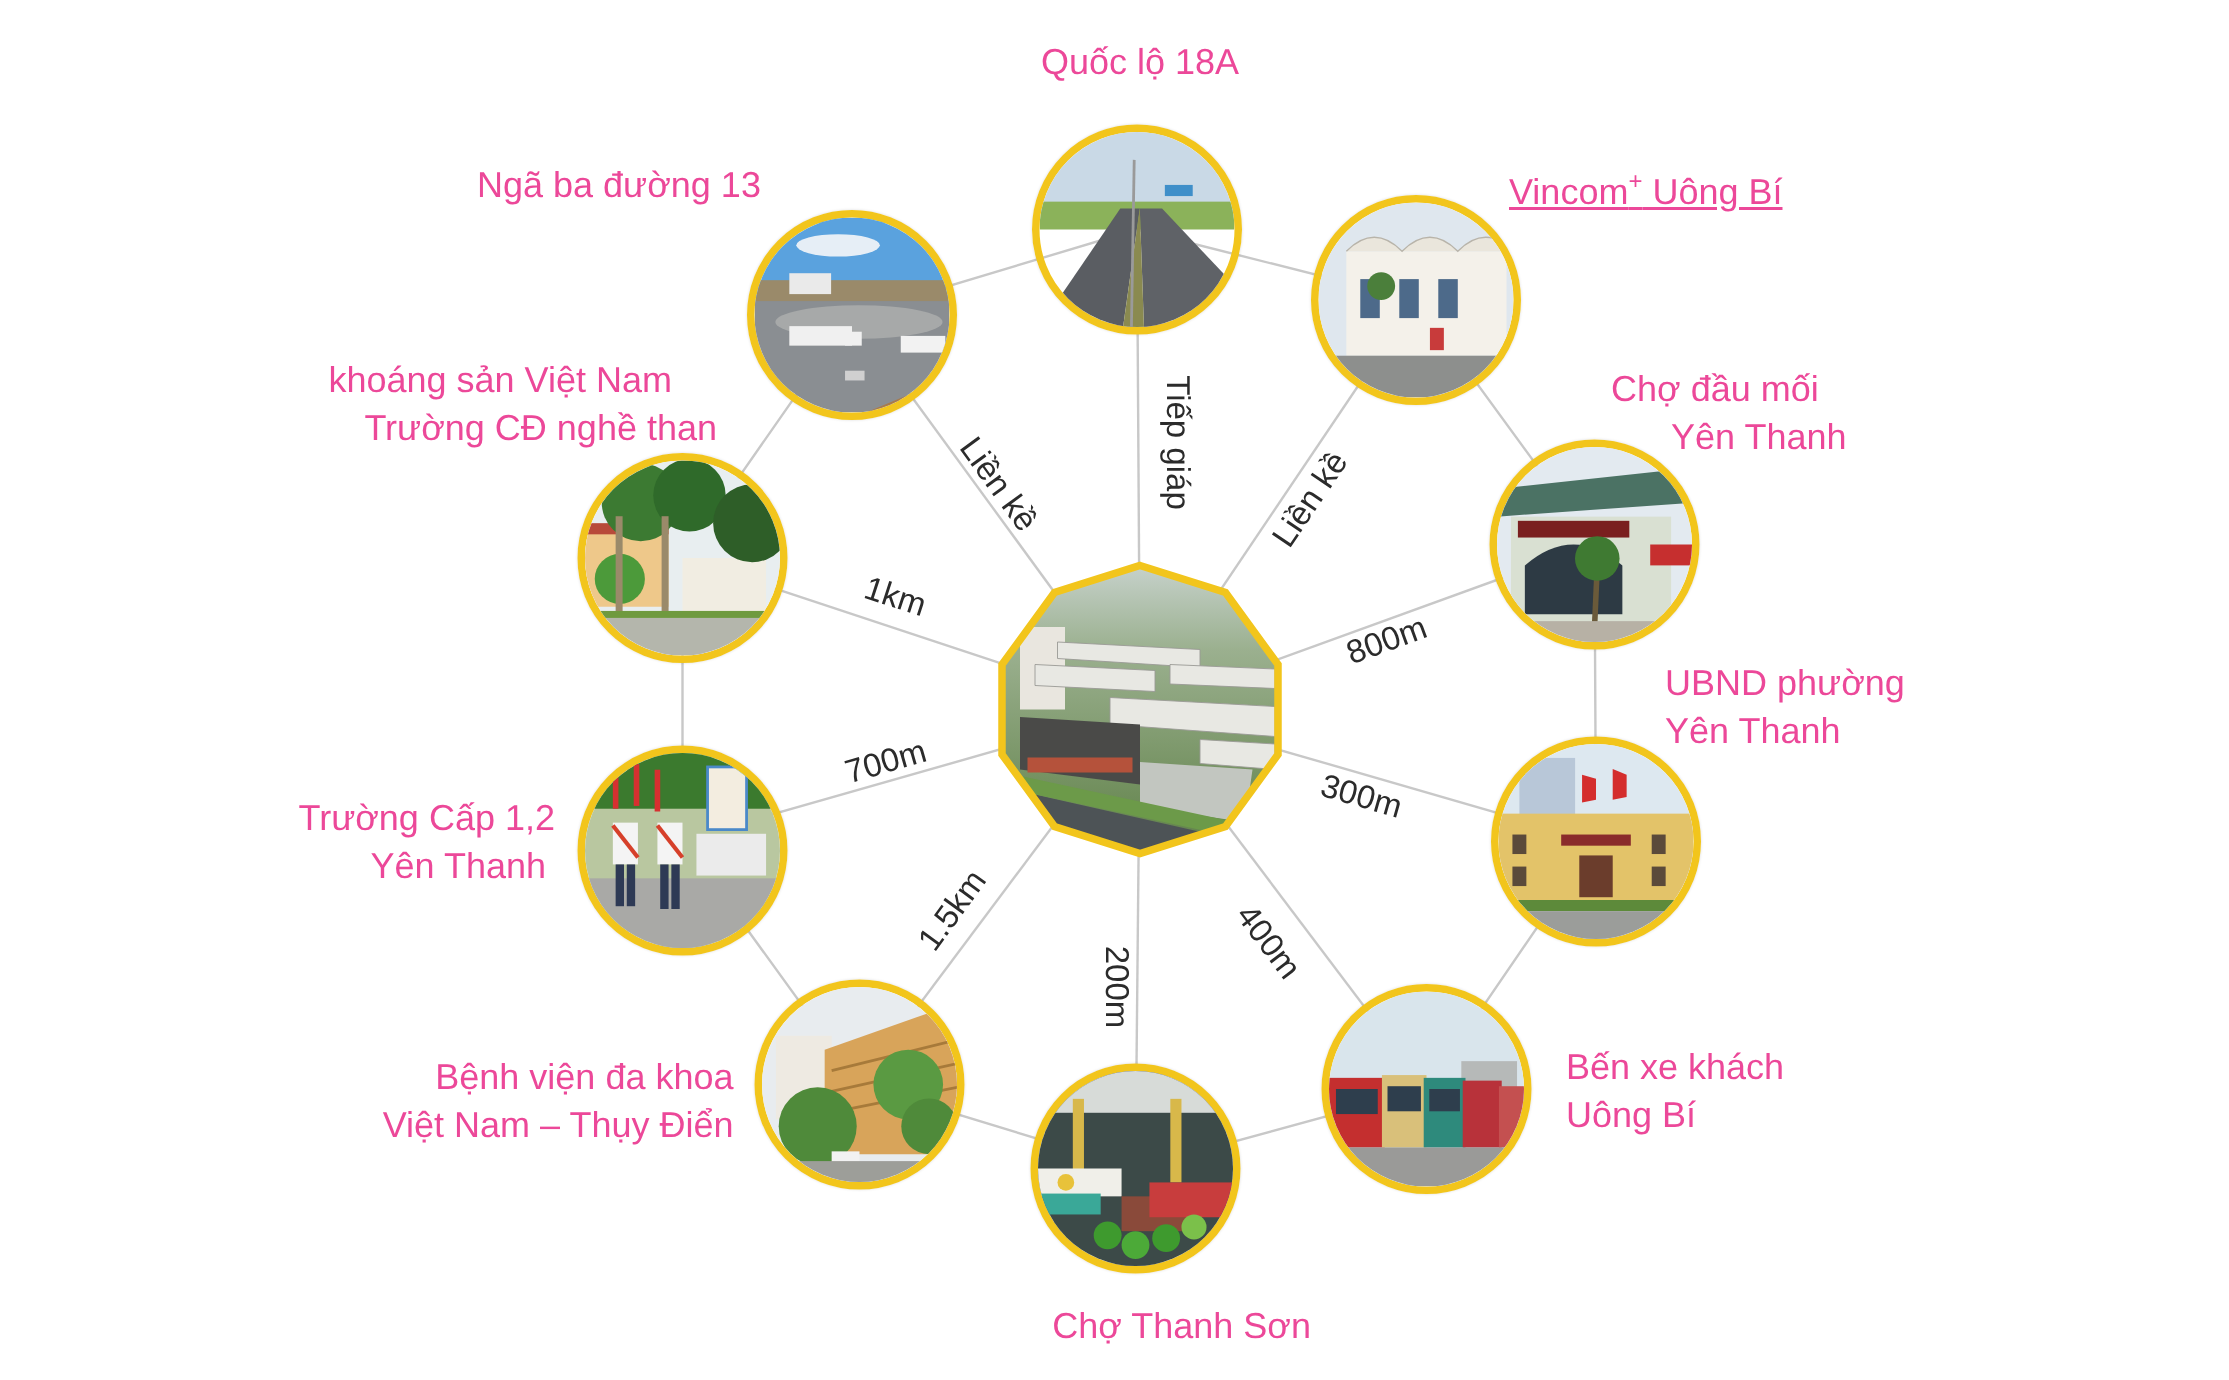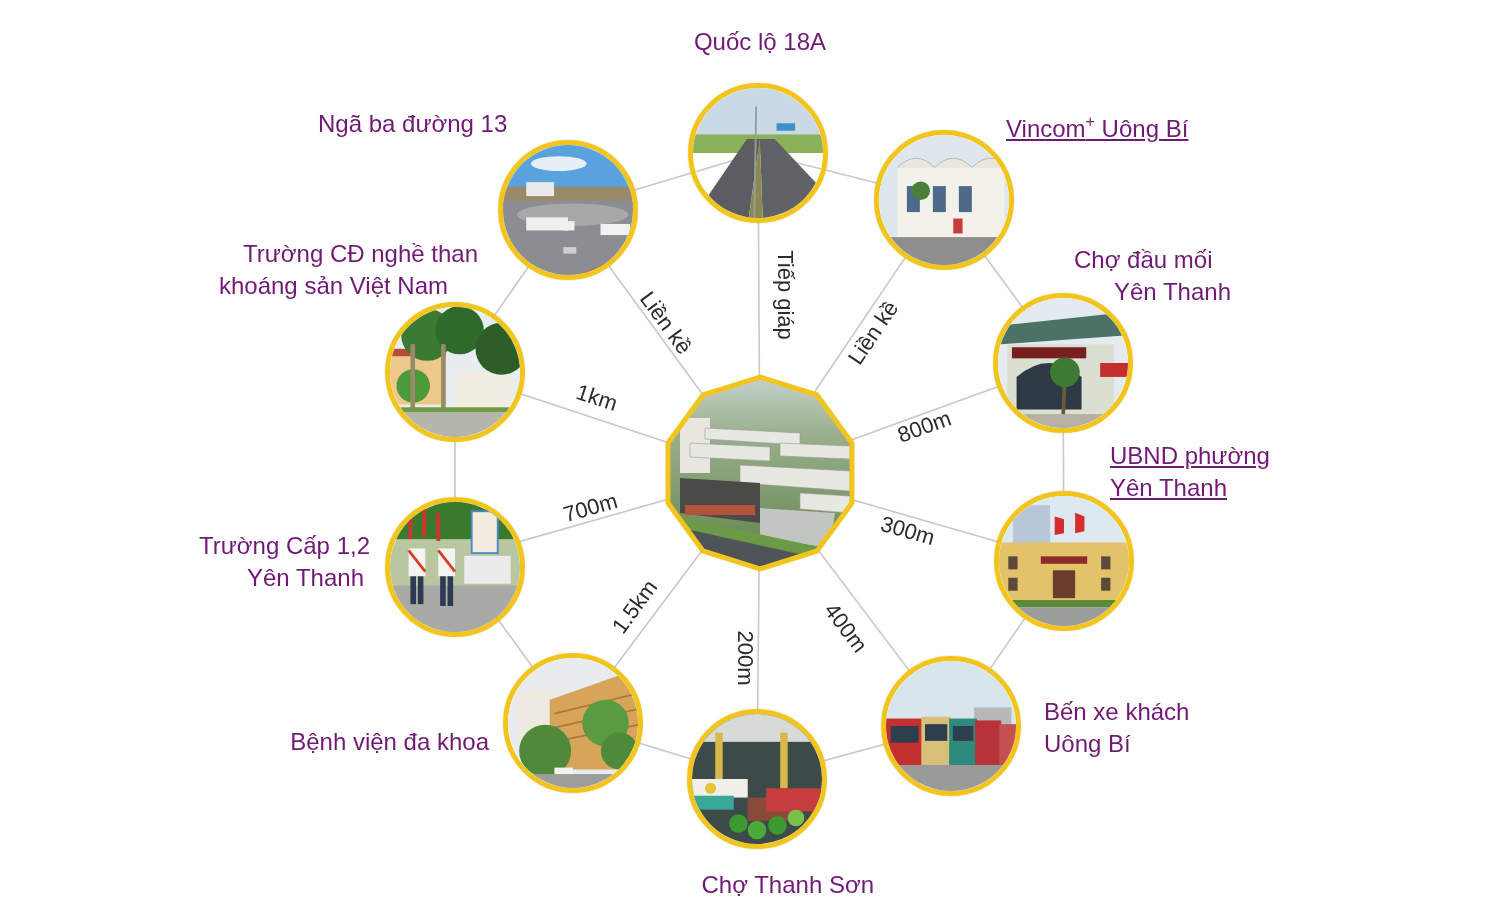--- a/index.html
+++ b/index.html
@@ -5,21 +5,21 @@
   html, body { margin: 0; padding: 0; background: #ffffff; }
   body { width: 1486px; height: 920px; position: relative; overflow: hidden;
          font-family: "Liberation Sans", "DejaVu Sans", sans-serif; }
   #canvas { position: absolute; left: 0; top: 0; width: 1486px; height: 920px; }
   svg.lines { position: absolute; left: 0; top: 0; }
   .node { position: absolute; width: 140px; height: 140px; border-radius: 50%;
           border: 5px solid #f2c51c; box-sizing: border-box; overflow: hidden;
           box-shadow: 0 0 2px rgba(0,0,0,0.15); }
   .node .img { width: 100%; height: 100%; }
   .hub { position: absolute; left: 660px; top: 373px; width: 200px; height: 200px; }
-  .label { position: absolute; color: #701a75; font-size: 24px; line-height: 32px;
+  .label { position: absolute; color: #ec4899; font-size: 24px; line-height: 32px;
            white-space: nowrap; }
   .label.right { text-align: right; }
   .label.center { text-align: center; }
   .label sup { font-size: 16px; vertical-align: 10px; }
   .dist { position: absolute; color: #2b2b2b; font-size: 22px; white-space: nowrap;
           transform-origin: center center; }
 </style>
 </head>
 <body>
 
@@ -135,21 +135,21 @@
       <rect x="10" y="65" width="10" height="14" fill="#5b4a3a"></rect>
       <rect x="110" y="65" width="10" height="14" fill="#5b4a3a"></rect>
       <rect x="10" y="88" width="10" height="14" fill="#5b4a3a"></rect>
       <rect x="110" y="88" width="10" height="14" fill="#5b4a3a"></rect>
       <polygon points="60,22 60,42 70,40 70,25" fill="#d42d2d"></polygon>
       <polygon points="82,18 82,40 92,38 92,22" fill="#d42d2d"></polygon>
       <rect x="0" y="112" width="140" height="8" fill="#5d8a3a"></rect>
       <rect x="0" y="120" width="140" height="20" fill="#9b9d9a"></rect>
     </svg>
   </div>
-  <div class="label" style="left:1110px; top:440px;text-decoration:underline;">
+  <div class="label" style="left:1110px; top:440px;">
     <div>UBND phường</div>
     <div>Yên Thanh</div>
   </div>
 
   <div class="node" style="left:881px; top:656px;">
     <svg class="img" viewBox="0 0 140 140">
       <rect width="140" height="140" fill="#d9e5ec"></rect>
       <rect x="95" y="50" width="40" height="25" fill="#b6b9b8"></rect>
       <rect x="0" y="62" width="40" height="50" fill="#c42f2f"></rect>
       <rect x="5" y="70" width="30" height="18" fill="#2e3e4d"></rect>
@@ -198,22 +198,23 @@
         <line x1="50" y1="75" x2="140" y2="55"></line>
         <line x1="50" y1="90" x2="140" y2="72"></line>
       </g>
       <circle cx="40" cy="100" r="28" fill="#4f8a3a"></circle>
       <circle cx="105" cy="70" r="25" fill="#5a9a42"></circle>
       <circle cx="120" cy="100" r="20" fill="#4f8a3a"></circle>
       <rect x="50" y="118" width="20" height="8" fill="#f2f2f2"></rect>
       <rect x="0" y="125" width="140" height="15" fill="#9d9e99"></rect>
     </svg>
   </div>
-  <div class="label right" style="left:180px; top:703px; width:309px;margin-top:23px;">
+  <div class="label right" style="left:180px; top:703px; width:309px;">
     <div>Bệnh viện đa khoa</div>
+    <div>Việt Nam – Thụy Điển</div>
   </div>
 
   <div class="node" style="left:385px; top:497px;">
     <svg class="img" viewBox="0 0 140 140">
       <rect width="140" height="140" fill="#b9c7a0"></rect>
       <rect x="0" y="0" width="140" height="40" fill="#3b7a2e"></rect>
       <rect x="0" y="90" width="140" height="50" fill="#a9a9a6"></rect>
       <rect x="88" y="10" width="28" height="45" fill="#f3ede0" stroke="#4a89c9" stroke-width="2"></rect>
       <rect x="20" y="10" width="4" height="30" fill="#d63030"></rect>
       <rect x="35" y="8" width="4" height="30" fill="#d63030"></rect>
@@ -244,22 +245,22 @@
       <circle cx="75" cy="25" r="26" fill="#2f6a2a"></circle>
       <circle cx="120" cy="45" r="28" fill="#2e5e28"></circle>
       <circle cx="25" cy="85" r="18" fill="#4c9a3a"></circle>
       <rect x="22" y="40" width="5" height="75" fill="#9a8a6a"></rect>
       <rect x="55" y="40" width="5" height="75" fill="#9a8a6a"></rect>
       <rect x="0" y="110" width="140" height="30" fill="#b4b6ac"></rect>
       <rect x="0" y="108" width="140" height="5" fill="#6f9a3f"></rect>
     </svg>
   </div>
   <div class="label right" style="left:180px; top:238px; width:298px;">
+    <div style="padding-right:30px;">khoáng sản Việt Nam</div>
     <div>Trường CĐ nghề than</div>
-    <div style="padding-right:30px;">khoáng sản Việt Nam</div>
   </div>
 
   <div class="node" style="left:498px; top:140px;">
     <svg class="img" viewBox="0 0 140 140">
       <rect width="140" height="60" fill="#5aa2de"></rect>
       <ellipse cx="60" cy="20" rx="30" ry="8" fill="#e6eef6"></ellipse>
       <rect x="0" y="45" width="140" height="20" fill="#9a8a6a"></rect>
       <rect x="25" y="40" width="30" height="15" fill="#eaeaea"></rect>
       <rect x="0" y="60" width="140" height="80" fill="#8a8e92"></rect>
       <ellipse cx="75" cy="75" rx="60" ry="12" fill="#a7a9a9"></ellipse>

